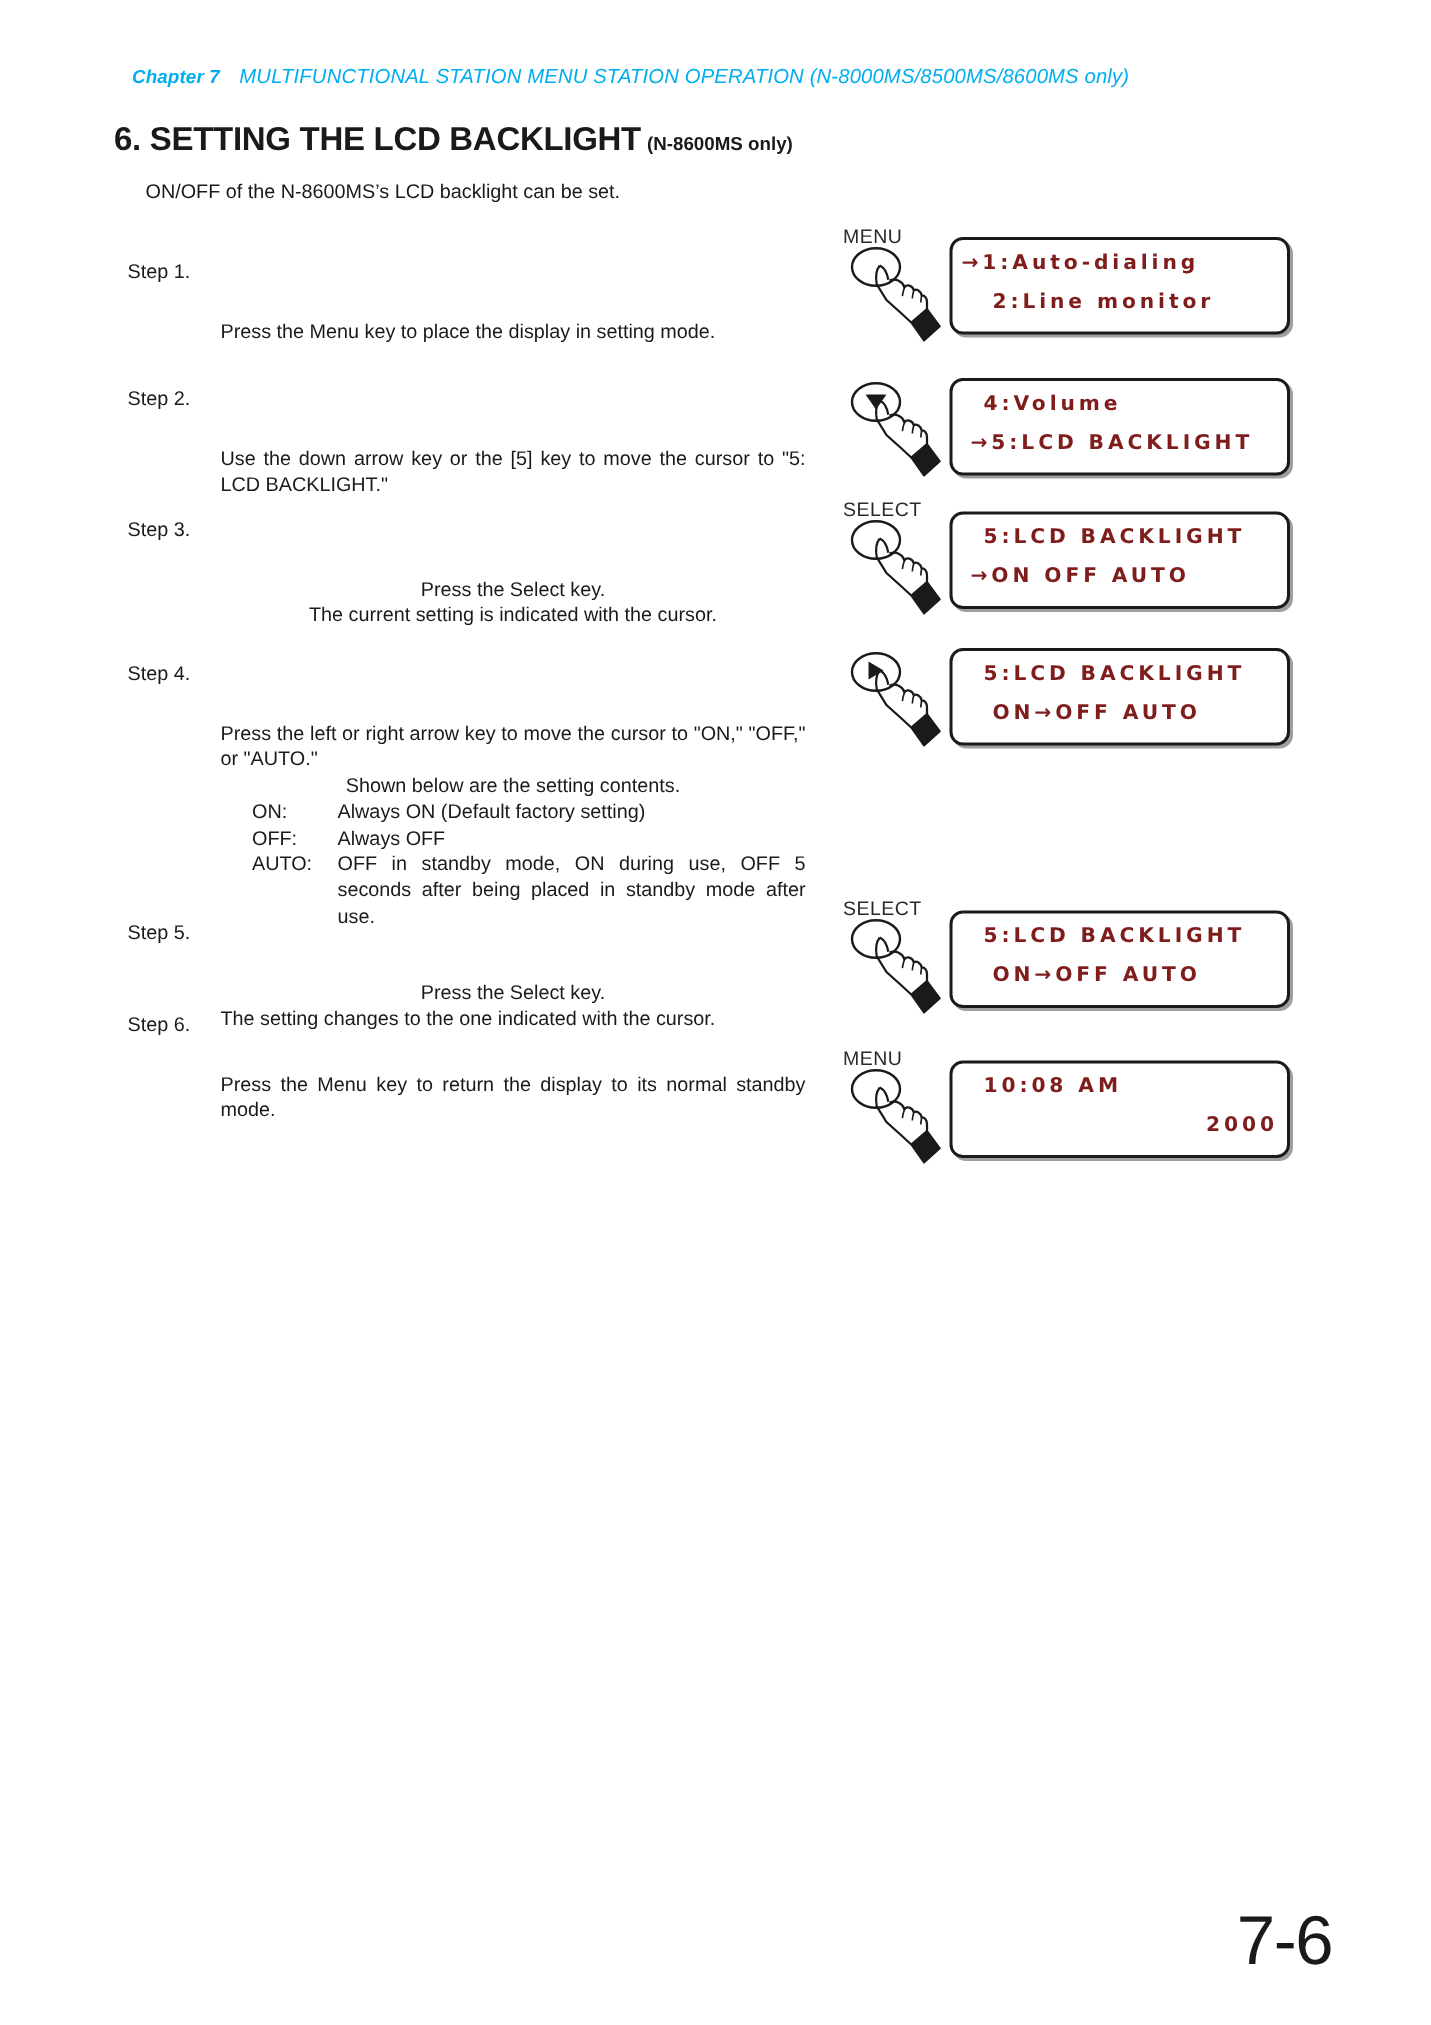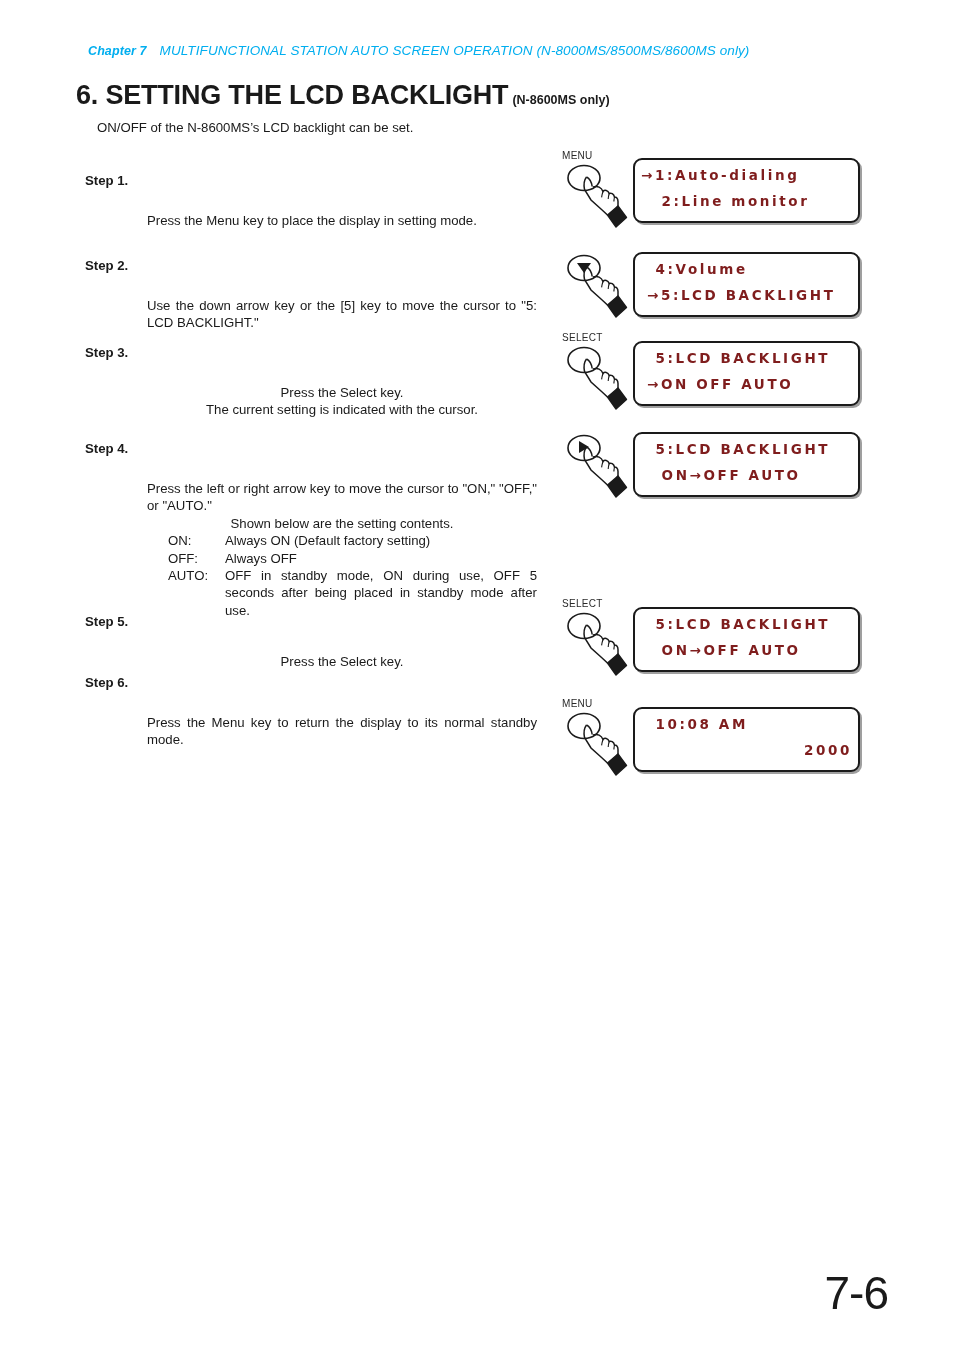--- a/index.html
+++ b/index.html
@@ -35,21 +35,21 @@
   }
 
   
   .section-title {
     position: absolute;
     left: 76px;
     top: 80px;
     white-space: nowrap;
   }
   .section-title .main {
-    font-size: 27px;
+    font-size: 22px;
     font-weight: bold;
     letter-spacing: -0.2px;
     color: #1a1a1a;
   }
   .section-title .sub {
     font-size: 12.5px;
     font-weight: bold;
     color: #1a1a1a;
     margin-left: 4px;
   }
@@ -69,21 +69,21 @@
     position: absolute;
     left: 85px;
     width: 452px;
     font-size: 13.2px;
     line-height: 17.4px;
   }
   .step-label {
     position: absolute;
     left: 0;
     top: 0;
-    font-weight: bold;
+    font-weight: normal;
     white-space: nowrap;
   }
   .step-body {
     margin-left: 62px;
     text-align: justify;
     text-justify: inter-word;
     margin-top: 40px;
   }
   .step-body .nojust {
     text-align: center;
@@ -108,21 +108,21 @@
   .opt-val {
     flex: 1 1 auto;
   }
 
   
   .figure {
     position: absolute;
   }
   .key-label {
     position: absolute;
-    font-size: 10px;
+    font-size: 13px;
     letter-spacing: 0.3px;
     color: #2a2a2a;
     white-space: nowrap;
   }
   .hand-icon {
     position: absolute;
   }
 
   
   .lcd {
@@ -160,21 +160,21 @@
     font-size: 46px;
     font-weight: normal;
     letter-spacing: -1px;
     color: #1a1a1a;
   }
 </style>
 </head>
 <body>
 
 <div class="chapter-header">
-  <span class="chap-num">Chapter 7</span><span class="chap-title">MULTIFUNCTIONAL STATION AUTO SCREEN OPERATION (N-8000MS/8500MS/8600MS only)</span>
+  <span class="chap-num">Chapter 7</span><span class="chap-title">MULTIFUNCTIONAL STATION MENU STATION OPERATION (N-8000MS/8500MS/8600MS only)</span>
 </div>
 
 <div class="section-title">
   <span class="main">6. SETTING THE LCD BACKLIGHT</span><span class="sub">(N-8600MS only)</span>
 </div>
 
 <div class="intro">ON/OFF of the N-8600MS’s LCD backlight can be set.</div>
 
 <div class="step" style="top:172px;">
   <span class="step-label">Step 1.</span>
@@ -217,20 +217,21 @@
         <span class="opt-val">OFF in standby mode, ON during use, OFF 5 seconds after being placed in standby mode after use.</span>
       </div>
     </div>
   </div>
 </div>
 
 <div class="step" style="top:613px;">
   <span class="step-label">Step 5.</span>
   <div class="step-body">
     <p class="nojust">Press the Select key.</p>
+    <p>The setting changes to the one indicated with the cursor.</p>
   </div>
 </div>
 
 <div class="step" style="top:674px;">
   <span class="step-label">Step 6.</span>
   <div class="step-body">
     <p>Press the Menu key to return the display to its normal standby mode.</p>
   </div>
 </div>
 

